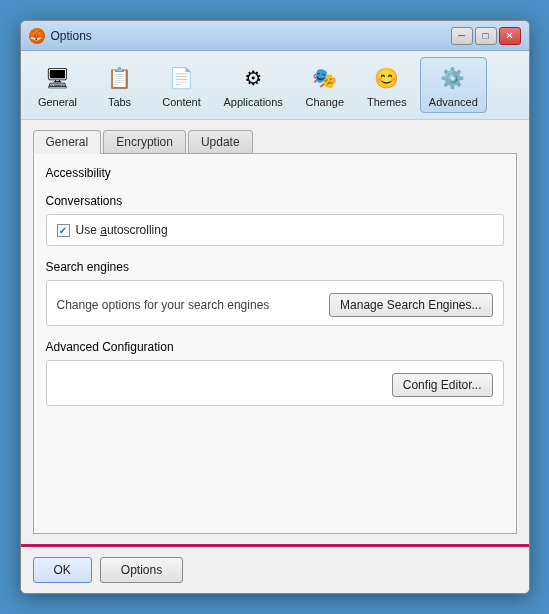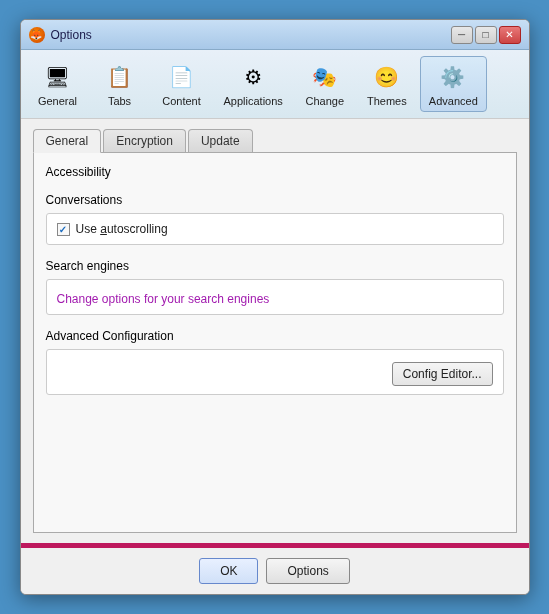--- a/index.html
+++ b/index.html
@@ -190,38 +190,38 @@
       text-decoration: underline;
     }
     .search-row {
       display: flex;
       align-items: center;
       justify-content: space-between;
       margin-top: 4px;
     }
     .search-label {
       font-size: 12px;
-      color: #a21caf;
+      color: #404040;
     }
     .btn {
       padding: 4px 10px;
       border: 1px solid #888;
       border-radius: 3px;
       background: linear-gradient(to bottom, #f5f5f5, #e5e5e5);
       font-size: 12px;
       cursor: pointer;
       color: #222;
     }
     .footer {
       padding: 10px 12px;
       display: flex;
-      justify-content: center;
+      justify-content: flex-start;
       gap: 8px;
       background: #f0f0f0;
-      border-top: 5px solid #be185d;
+      border-top: 3px solid #be185d;
     }
     .footer-btn {
       padding: 5px 20px;
       border: 1px solid #888;
       border-radius: 3px;
       background: linear-gradient(to bottom, #f5f5f5, #e0e0e0);
       font-size: 12px;
       cursor: pointer;
       color: #222;
     }
@@ -298,20 +298,21 @@
             <span class="checkbox-label">Use <u>a</u>utoscrolling</span>
           </div>
         </div>
       </div>
 
       <div class="section">
         <div class="section-title">Search engines</div>
         <div class="section-box">
           <div class="search-row">
             <span class="search-label">Change options for your search engines</span>
+            <button class="btn">Manage Search Engines...</button>
           </div>
         </div>
       </div>
 
       <div class="section">
         <div class="section-title">Advanced Configuration</div>
         <div class="section-box">
           <div class="search-row">
             <span></span>
             <button class="btn">Config Editor...</button>

